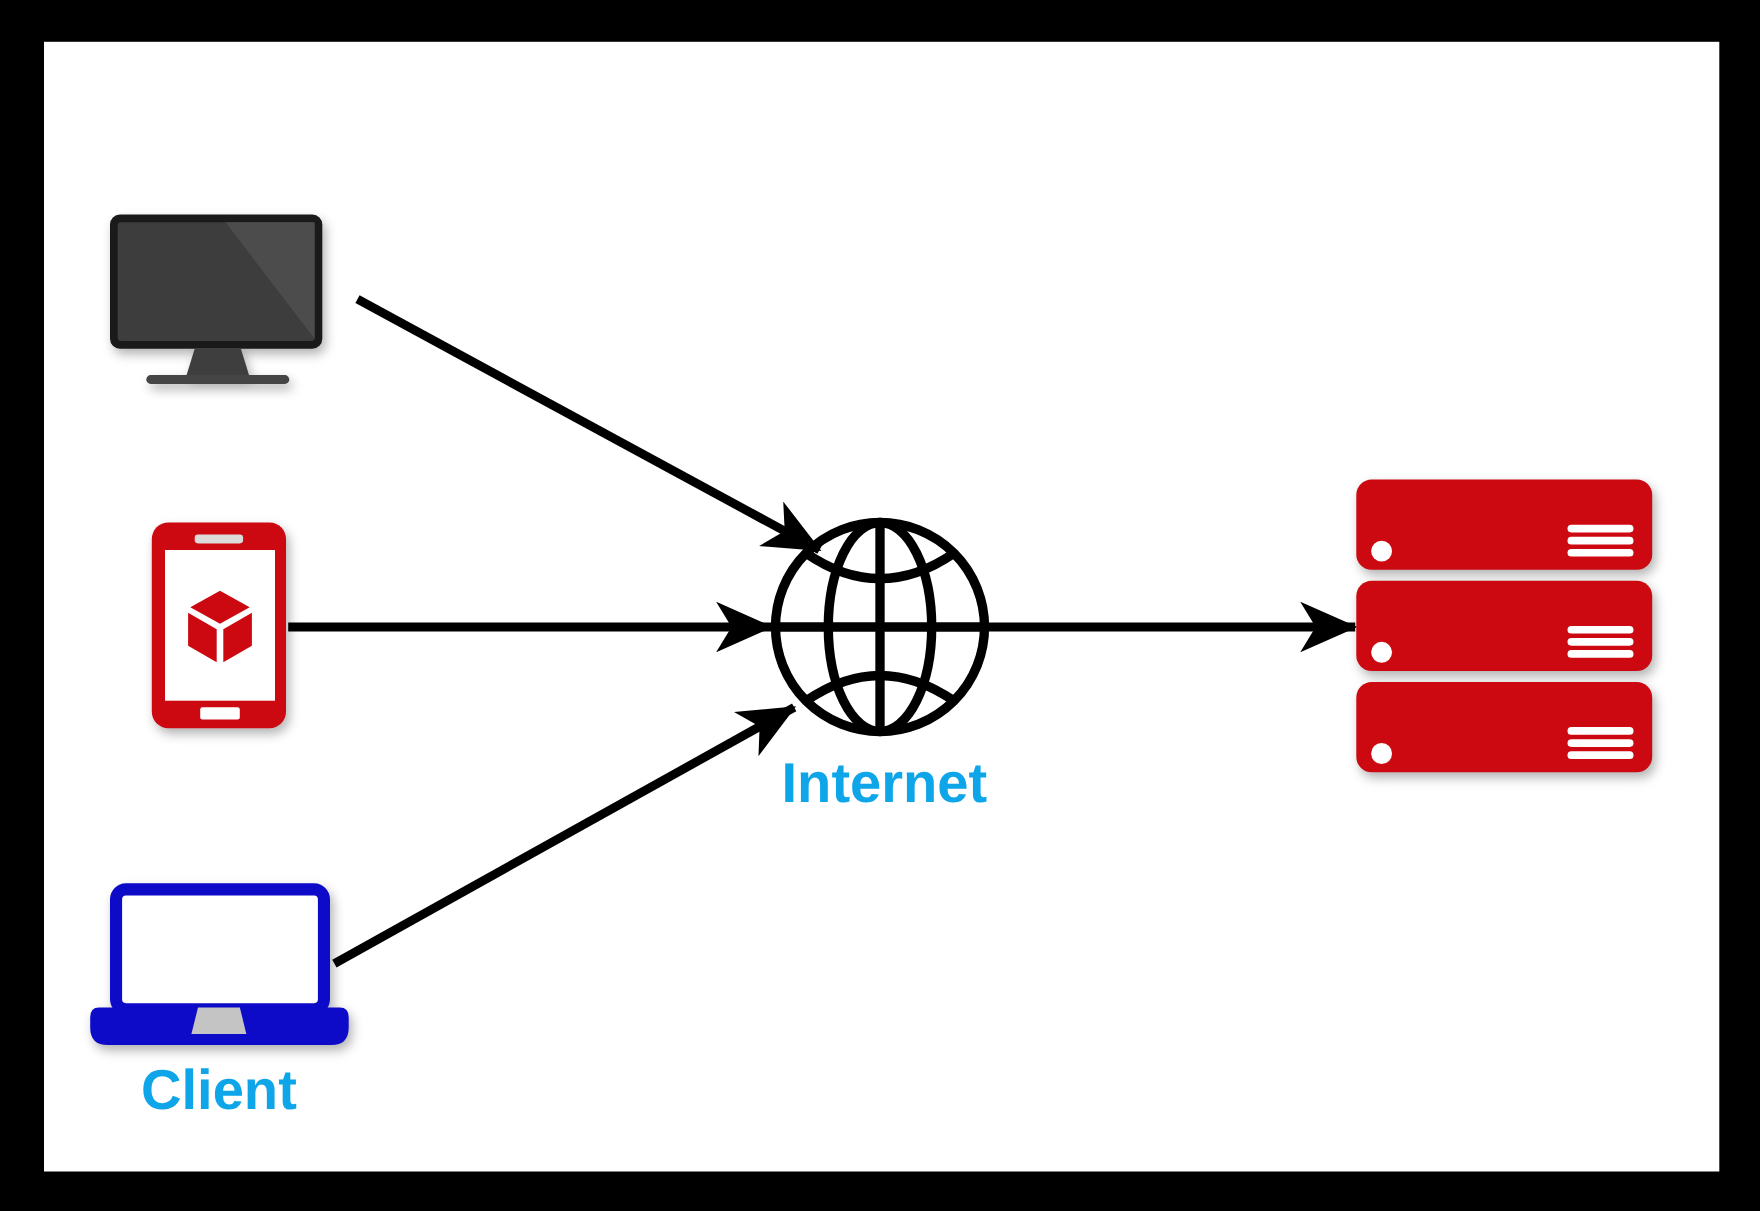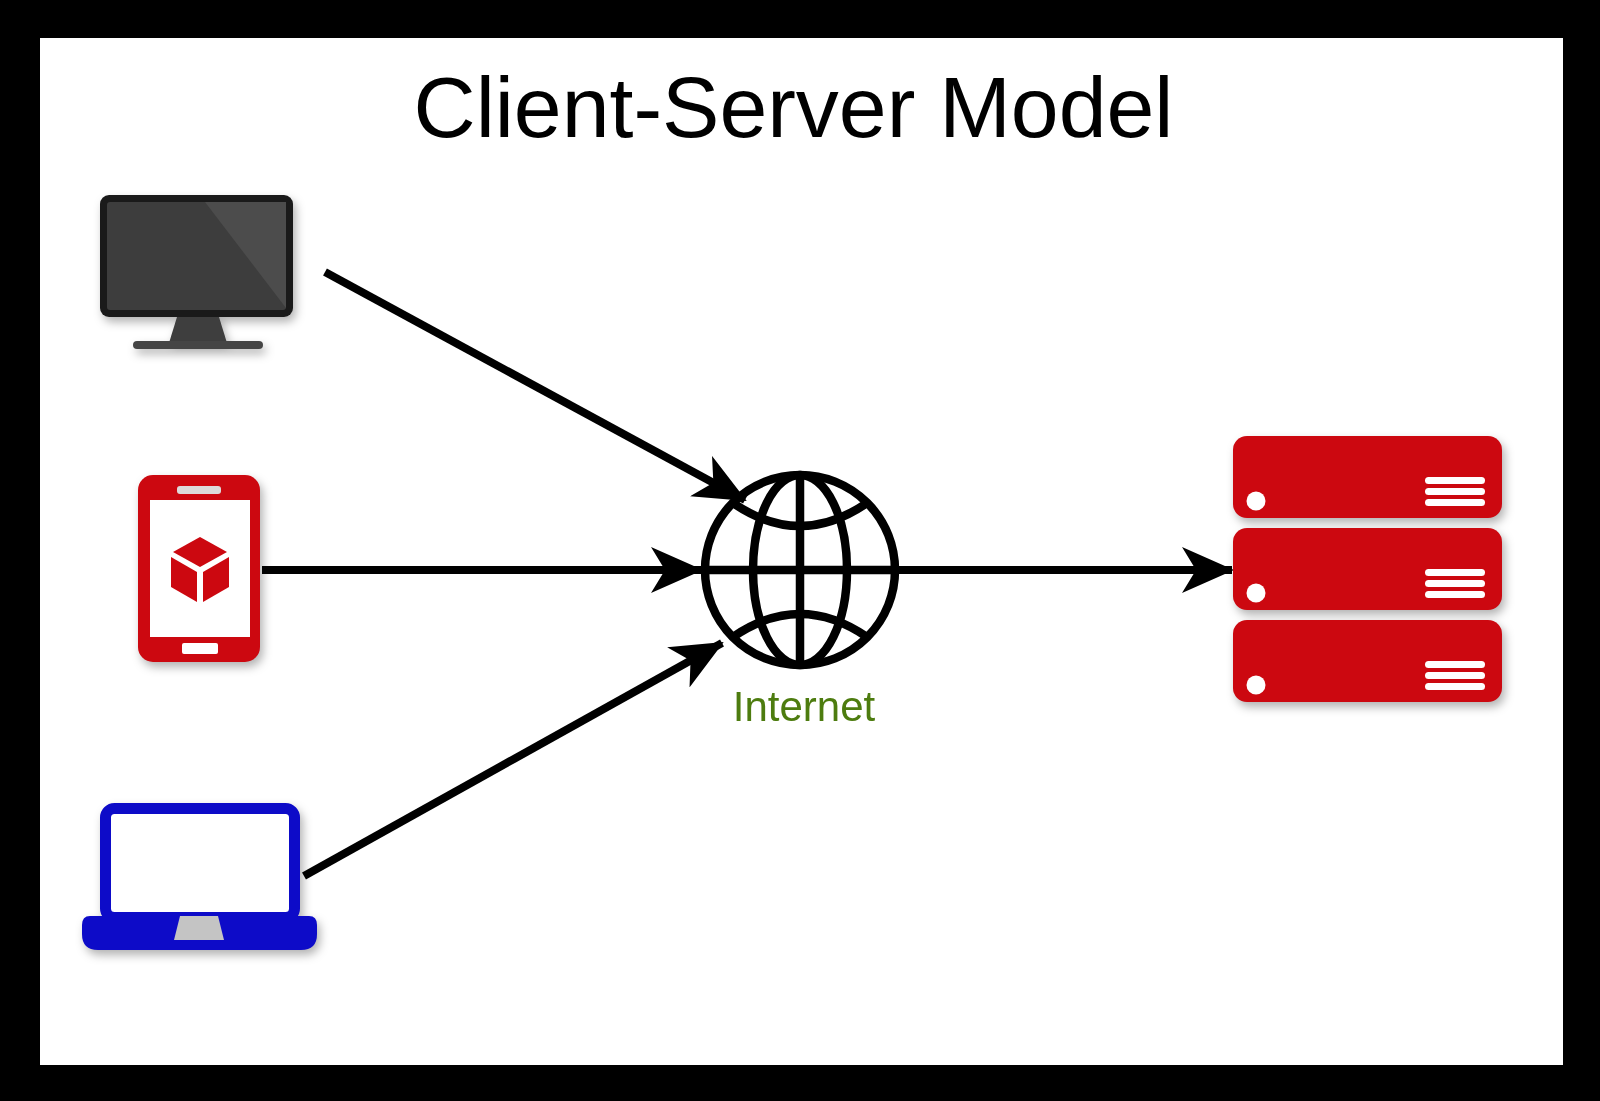--- a/index.html
+++ b/index.html
@@ -31,44 +31,44 @@
     text-align: center;
     font-size: 86px;
     line-height: 1;
     color: #000;
     white-space: nowrap;
   }
   .node-label {
     position: absolute;
     width: 300px;
     text-align: center;
-    font-size: 42px;
+    font-size: 51px;
     line-height: 1;
-    color: #4d7c0f;
+    color: #0ea5e9;
     white-space: nowrap;
+    font-weight: bold;
   }
   #label-client { left: 49px;  top: 965px; }
   #label-internet { left: 654px; top: 686px; }
   #label-server { left: 1218px; top: 714px; }
   #diagram-svg {
     position: absolute;
     left: 0;
     top: 0;
   }
   .soft-shadow { filter: drop-shadow(3px 5px 5px rgba(0,0,0,0.30)); }
   .edge-line { stroke: #000; stroke-width: 8; fill: none; }
   .globe-stroke { stroke: #000; stroke-width: 8.5; fill: none; }
 </style>
 </head>
 <body>
 
 <div id="page">
   <div id="canvas"></div>
 
-  <div class="title">Client-Server Model</div>
 
   <svg id="diagram-svg" width="1600" height="1101" viewBox="0 0 1600 1101">
     <defs>
       <marker id="ah" markerUnits="userSpaceOnUse" markerWidth="56" markerHeight="46" refX="50" refY="23" orient="auto">
         <path d="M0,0 L52,23 L0,46 L14,23 Z" fill="#000"></path>
       </marker>
     </defs>
 
     <g>
       <line class="edge-line" x1="325" y1="272" x2="745" y2="500" marker-end="url(#ah)"></line>
@@ -130,14 +130,15 @@
       <g>
         <rect x="1233" y="620" width="269" height="82" rx="14"></rect>
         <circle cx="1256" cy="685" r="9.5" fill="#fff"></circle>
         <rect x="1425" y="661" width="60" height="7" rx="3.5" fill="#fff"></rect>
         <rect x="1425" y="672" width="60" height="7" rx="3.5" fill="#fff"></rect>
         <rect x="1425" y="683" width="60" height="7" rx="3.5" fill="#fff"></rect>
       </g>
     </g>
   </svg>
 
+  <div id="label-client" class="node-label">Client</div>
   <div id="label-internet" class="node-label">Internet</div>
 </div>
 
 </body></html>

